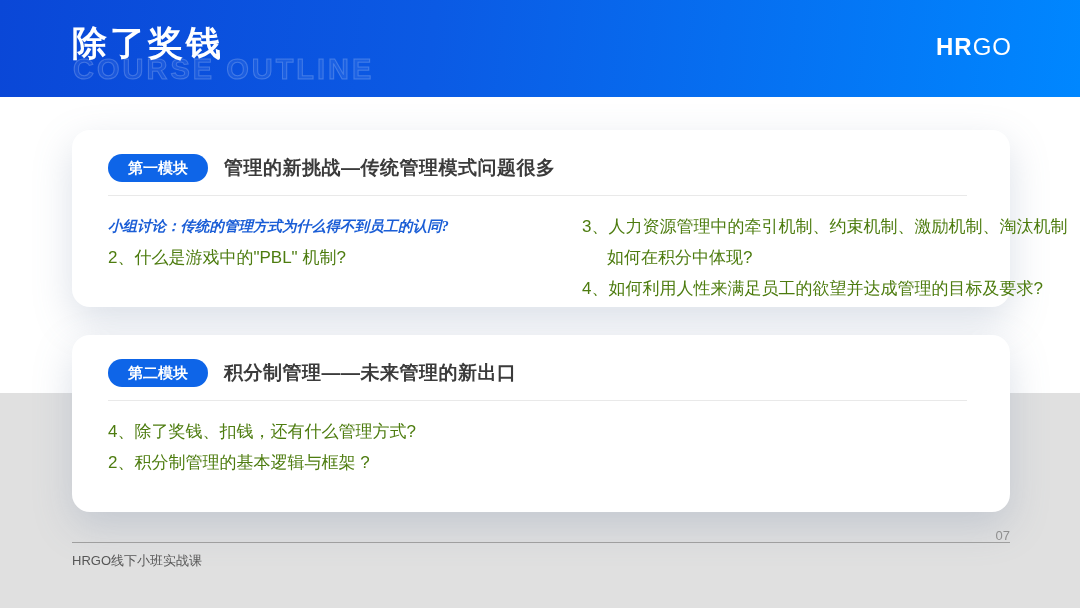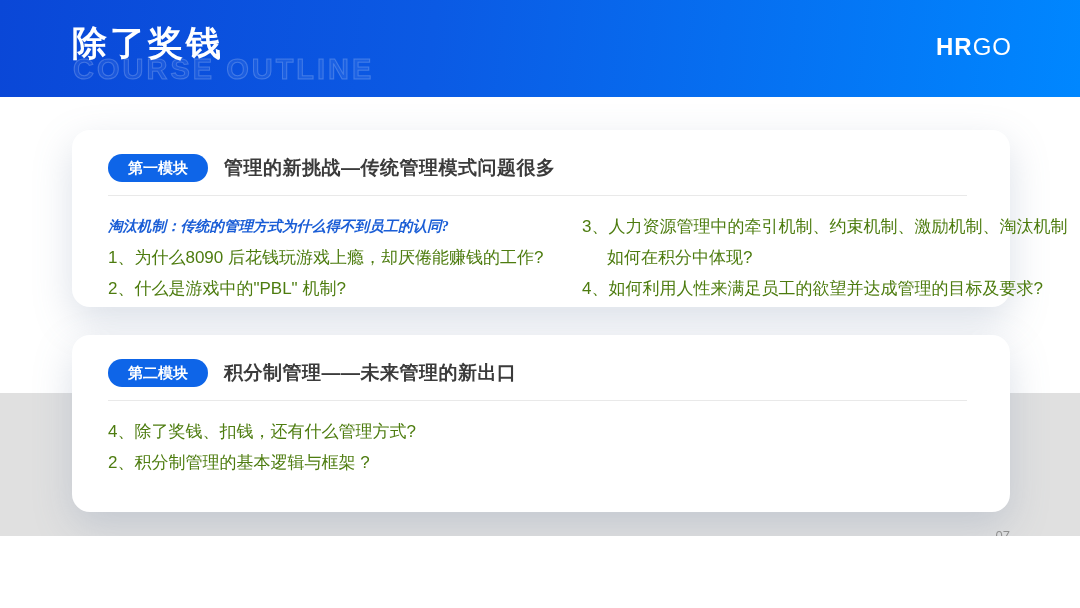--- a/index.html
+++ b/index.html
@@ -1,19 +1,19 @@
 <!DOCTYPE html>
 <html><head>
 <meta charset="utf-8">
 <style>
   * { margin: 0; padding: 0; box-sizing: border-box; }
   html, body { width: 1080px; height: 608px; overflow: hidden; }
   body { font-family: "Liberation Sans", "DejaVu Sans", sans-serif; background: #ffffff; }
 
-  .slide { position: relative; width: 1080px; height: 536px; background: #ffffff; overflow: hidden; }
+  .slide { position: relative; width: 1080px; height: 608px; background: #ffffff; overflow: hidden; }
 
   
   .header {
     position: absolute; top: 0; left: 0; width: 1080px; height: 97px;
     background: linear-gradient(97deg, #0a47d7 0%, #0b5ae4 40%, #0087ff 100%);
   }
   .page-title {
     position: absolute; left: 72px; top: 20px;
     color: #ffffff; font-size: 35px; font-weight: 800; letter-spacing: 3px;
   }
@@ -88,22 +88,21 @@
   </div>
 
   <div class="card first">
     <div class="card-head">
       <div class="badge">第一模块</div>
       <div class="card-title">管理的新挑战—传统管理模式问题很多</div>
     </div>
     <div class="divider"></div>
     <div class="card-body">
       <div class="col-left">
-        <div class="discussion">淘汰机制：传统的管理方式为什么得不到员工的认同?</div>
-        <div class="item">1、为什么8090 后花钱玩游戏上瘾，却厌倦能赚钱的工作?</div>
+        <div class="discussion">小组讨论：传统的管理方式为什么得不到员工的认同?</div>
         <div class="item">2、什么是游戏中的"PBL" 机制?</div>
       </div>
       <div class="col-right">
         <div class="item">3、人力资源管理中的牵引机制、约束机制、激励机制、淘汰机制</div>
         <div class="item cont">如何在积分中体现?</div>
         <div class="item">4、如何利用人性来满足员工的欲望并达成管理的目标及要求?</div>
       </div>
     </div>
   </div>
 

